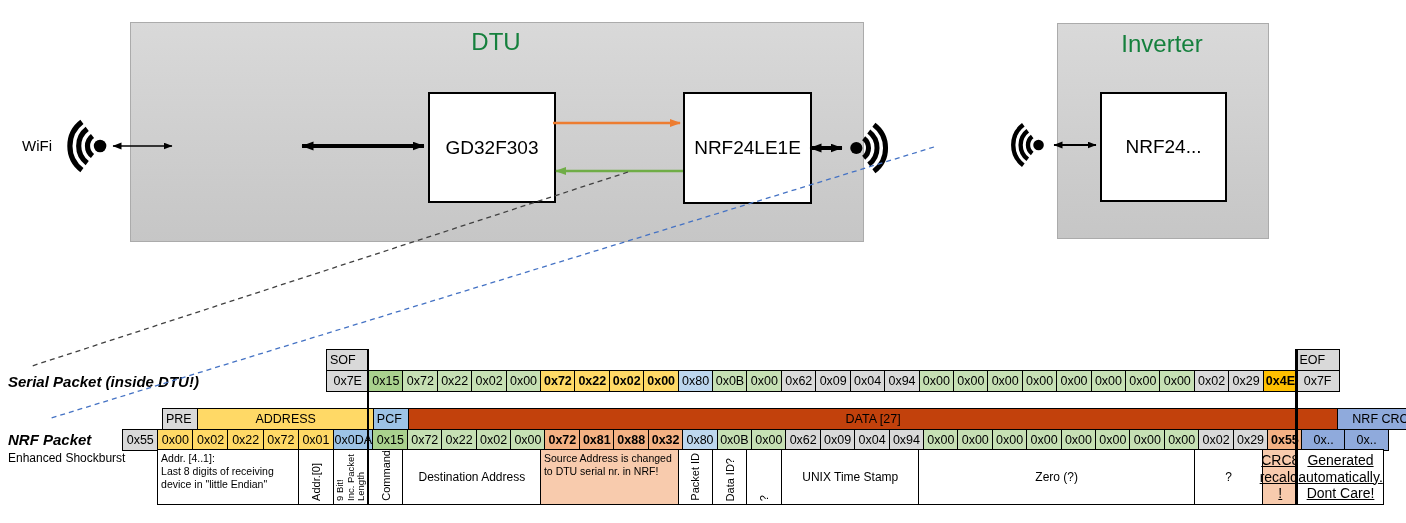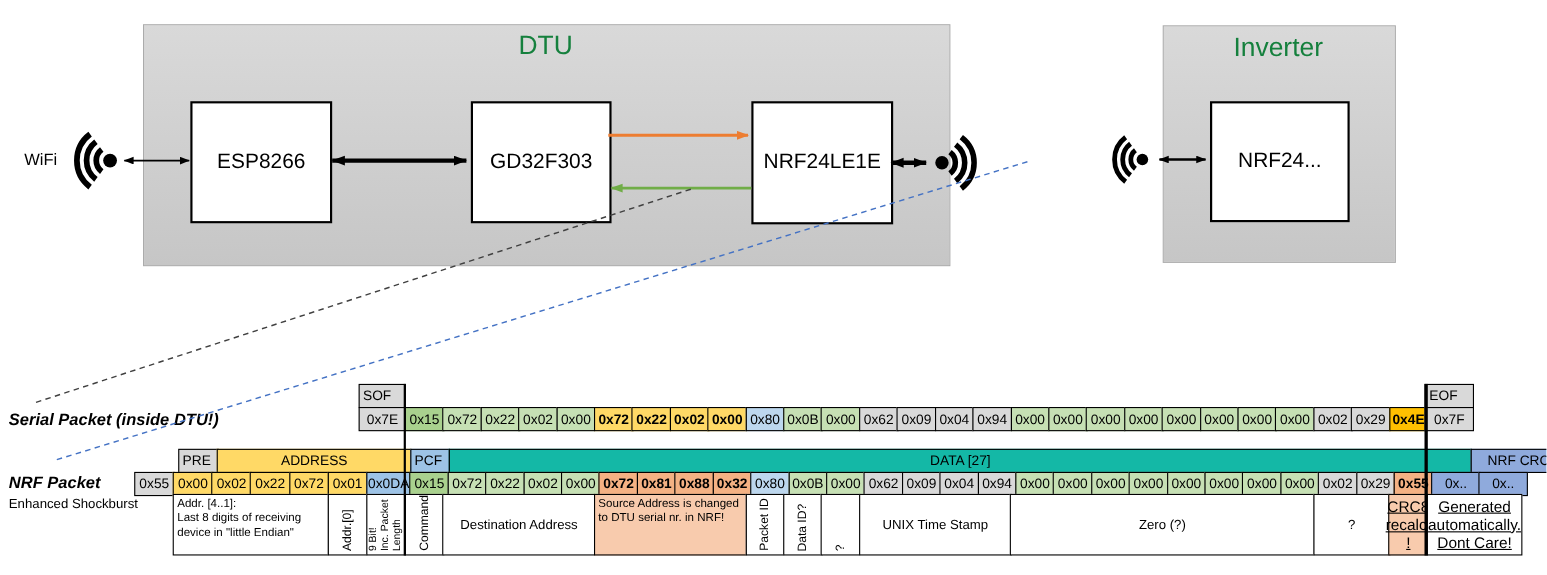--- a/index.html
+++ b/index.html
@@ -20,21 +20,21 @@
   
   .trow{position:absolute;display:flex;z-index:3;}
   .colblock{position:absolute;z-index:3;}
   .cell{box-sizing:border-box;border:1.4px solid #000;margin-right:-1.4px;height:22px;
         display:flex;align-items:center;justify-content:center;font-size:12.5px;
         background:#fff;flex:none;overflow:visible;white-space:nowrap;}
   .colblock .cell{margin-right:1px;}
   .colblock .cell + .cell{margin-top:-1.4px;}
   .cell.al{justify-content:flex-start;padding-left:3px;}
   .bold{font-weight:bold;}
-  .c-gray{background:#D9D9D9;} .c-lgray{background:#14b8a6;}
+  .c-gray{background:#D9D9D9;} .c-lgray{background:#c2410c;}
   .c-green1{background:#C6E0B4;} .c-green2{background:#A9D18E;}
   .c-yellow{background:#FFD966;} .c-gold{background:#FFC000;}
   .c-salmon{background:#F4B183;} .c-salmonl{background:#F8CBAD;}
   .c-blue1{background:#BDD7EE;} .c-pcf{background:#9DC3E6;} .c-crcblue{background:#8FAADC;}
   
   .ann{height:56px;white-space:normal;}
   .ann.left-sm{justify-content:flex-start;align-items:flex-start;text-align:left;
                font-size:10.5px;line-height:1.22;padding:2px 3px;white-space:pre-line;}
   .ann.center{font-size:12px;}
   .ann.center-sm{font-size:14px;line-height:1.2;text-align:center;white-space:pre-line;padding:1px;text-decoration:underline;}
@@ -54,21 +54,20 @@
 <div class="stage">
 
   <div class="plain-label" style="left:22px;top:137px;">WiFi</div>
 
   <div class="container" style="left:130px;top:22px;width:732px;height:218px;"></div>
   <div class="container-title" style="left:130px;width:732px;top:28px;">DTU</div>
 
   <div class="container" style="left:1057px;top:23px;width:210px;height:214px;"></div>
   <div class="container-title" style="left:1057px;width:210px;top:30px;">Inverter</div>
 
-  <div class="comp" style="left:173px;top:92px;width:125px;height:107px;">ESP8266</div>
   <div class="comp" style="left:428px;top:92px;width:124px;height:107px;">GD32F303</div>
   <div class="comp" style="left:683px;top:92px;width:125px;height:108px;">NRF24LE1E</div>
   <div class="comp" style="left:1100px;top:92px;width:123px;height:106px;">NRF24...</div>
 
   <svg class="wifi flip" style="left:64px;top:115px;" width="47" height="62" viewBox="0 0 48 74">
     <g stroke="#000" stroke-width="6.2" fill="none">
       <path d="M18.03,25.02 A15,15 0 0 1 18.03,48.98"></path>
       <path d="M24.35,16.63 A25.5,25.5 0 0 1 24.35,57.37"></path>
       <path d="M30.67,8.24 A36,36 0 0 1 30.67,65.76"></path>
     </g>

